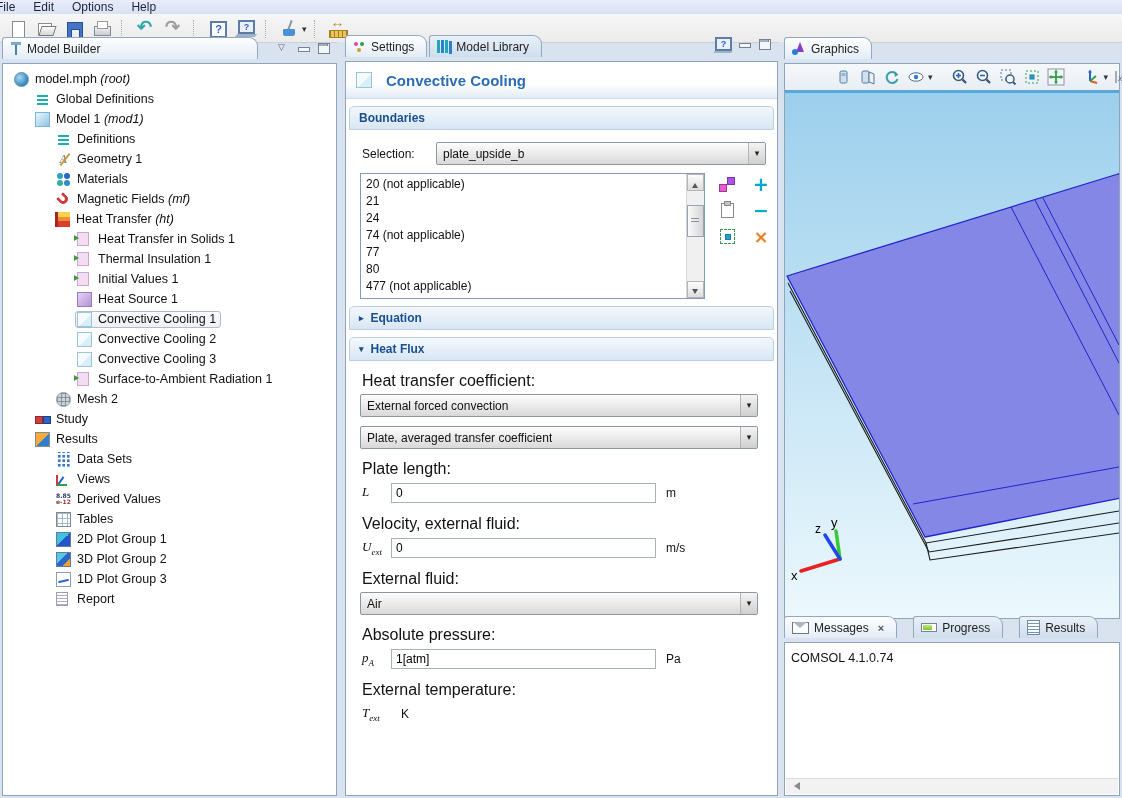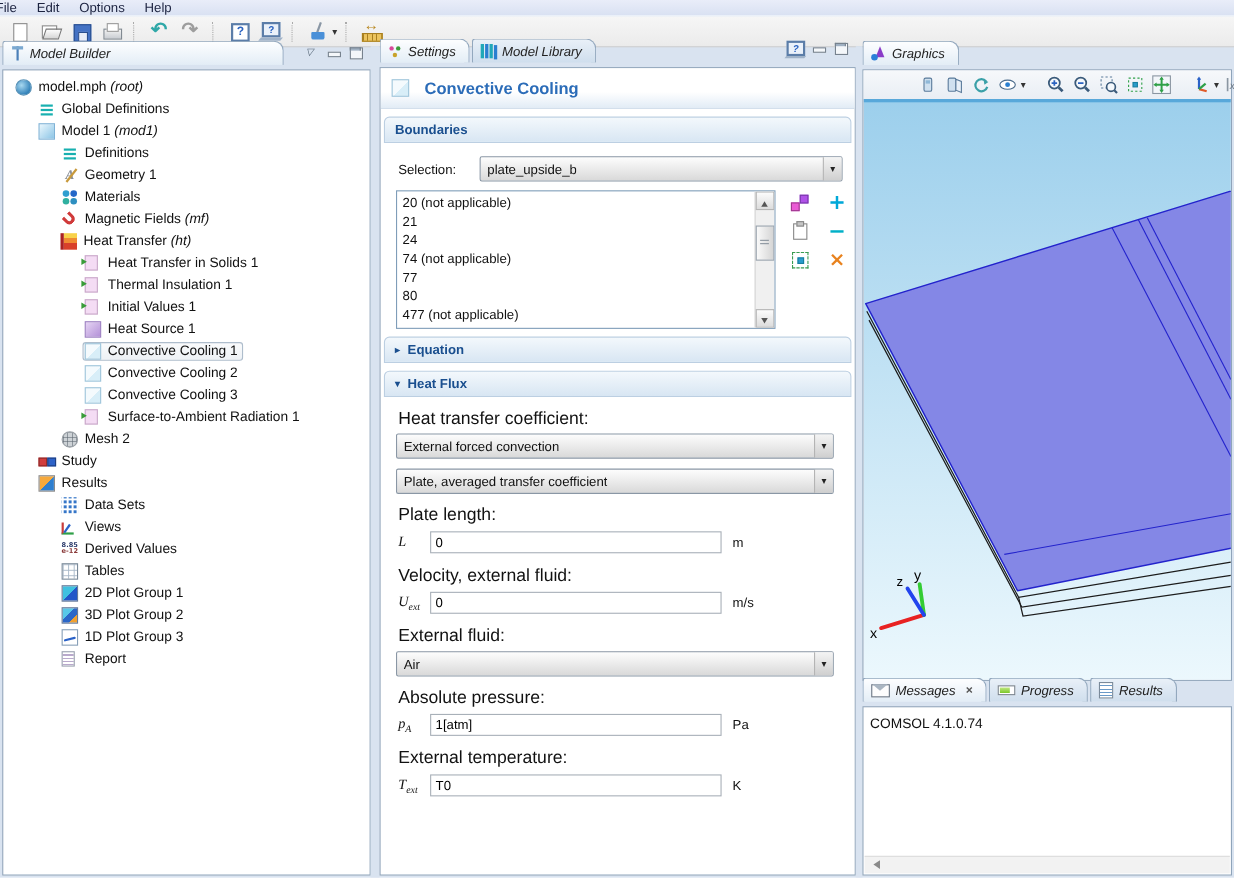--- a/index.html
+++ b/index.html
@@ -31,21 +31,21 @@
   .clear-all-icon::before{content:"";position:absolute;left:10px;top:2px;width:2px;height:10px;background:#8a97a5;transform:rotate(20deg);}
   .clear-all-icon::after{content:"";position:absolute;left:4px;top:11px;width:12px;height:7px;background:#4a90d8;border-radius:1px 1px 2px 2px;}
   .measure-icon::before{content:"↔";position:absolute;left:3px;top:-4px;color:#b8871f;font-size:14px;font-weight:bold;}
   .measure-icon::after{content:"";position:absolute;left:1px;top:12px;width:17px;height:6px;background:#ecc45e;border:1px solid #a87f1f;
     background-image:repeating-linear-gradient(90deg,#a87f1f 0 1px,transparent 1px 4px);}
   .tsep{width:5px;height:18px;border-left:1px dotted #aaa;margin:0 5px;}
   .tcaret{font-size:9px;color:#333;margin:0 2px 0 -2px;}
 
   
   .panel{position:absolute;}
-  .phead{position:absolute;left:0;top:0;right:0;height:17px;display:flex;align-items:flex-end;font-style:italic;}
+  .phead{position:absolute;left:0;top:0;right:0;height:17px;display:flex;align-items:flex-end;}
   .ptab{height:21px;display:flex;align-items:center;gap:5px;padding:0 12px 0 7px;font-size:12px;color:#222;
     border:1px solid #93a8be;border-bottom:none;border-radius:3px 9px 0 0;background:linear-gradient(#e9f0f8,#cfdeed);cursor:default;white-space:nowrap;}
   .ptab.active{background:linear-gradient(#fdfeff,#e3edf6);}
   .pbody{position:absolute;left:0;top:21px;right:0;bottom:0;background:#fff;border:1px solid #8fa4ba;}
   .pbtns{margin-left:auto;display:flex;align-items:center;gap:6px;padding:0 6px 4px 0;}
   .pbtn{width:14px;height:12px;position:relative;display:inline-block;}
   .ic-ddown::before{content:"▽";position:absolute;left:1px;top:-1px;font-size:9px;color:#5a6a7a;}
   .ic-min::before{content:"";position:absolute;left:1px;top:4px;width:10px;height:3px;border:1px solid #77828e;background:#f4f7fa;}
   .ic-max::before{content:"";position:absolute;left:1px;top:0;width:10px;height:9px;border:1px solid #77828e;background:#f4f7fa;}
   .ic-max::after{content:"";position:absolute;left:1px;top:0;width:10px;height:3px;background:#9fb0c2;border:1px solid #77828e;border-bottom:none;box-sizing:border-box;}
@@ -170,21 +170,21 @@
   .tab-icon-graphics::after{content:"";position:absolute;left:0;top:7px;width:6px;height:6px;border-radius:50%;background:#2a7fd8;}
   .gbody{position:absolute;left:0;top:21px;right:0;bottom:0;background:#eef2f7;border:1px solid #8fa4ba;}
   .gtoolbar{position:absolute;left:0;top:0;right:0;height:26px;display:flex;align-items:center;padding-left:50px;gap:6px;background:linear-gradient(#f6f8fb,#e9eef4);}
   .gtb{width:20px;height:20px;display:flex;align-items:center;justify-content:center;}
   .gsep{width:1px;height:17px;background:#b8c2cc;margin:0 3px;}
   .gcaret{font-size:9px;color:#333;margin-left:-3px;}
   .canvas-wrap{position:absolute;left:0;top:26px;right:0;bottom:0;overflow:hidden;}
 
   
   .ms-panel{left:784px;top:621px;right:2px;bottom:2px;}
-  .ms-tabs{display:flex;align-items:flex-end;gap:2px;}
+  .ms-tabs{display:flex;align-items:flex-end;gap:16px;}
   .ic-envelope{width:15px;height:10px;border:1px solid #6a7684;background:#fdfdfd;position:relative;}
   .ic-envelope::before{content:"";position:absolute;left:0;top:-1px;border-left:7.5px solid transparent;border-right:7.5px solid transparent;border-top:6px solid #aab6c2;}
   .ic-progress{width:14px;height:7px;border:1px solid #7a848e;background:#fff;position:relative;}
   .ic-progress::before{content:"";position:absolute;left:1px;top:1px;width:9px;height:5px;background:linear-gradient(#bfe680,#7ac828);}
   .ic-reslist{width:11px;height:13px;border:1px solid #7a8a9a;background:#fff;position:relative;
     background-image:repeating-linear-gradient(180deg,transparent 0 2px,#6a9ac8 2px 3px);}
   .tabclose{font-size:11px;color:#555;margin-left:4px;font-weight:bold;}
   .ms-content{position:absolute;left:0;top:21px;right:0;bottom:0;background:#fff;border:1px solid #8fa4ba;}
   .ms-text{padding:8px 0 0 6px;font-size:12.5px;}
   .hscroll{position:absolute;left:1px;right:1px;bottom:1px;height:15px;background:#f2f2f2;border-top:1px solid #dcdcdc;display:flex;align-items:center;}
@@ -511,21 +511,20 @@
       <div class="flabel">Absolute pressure:</div>
       <div class="frow">
         <span class="sym"><i>p</i><sub>A</sub></span>
         <input class="tin" value="1[atm]" style="">
         <span class="unit">Pa</span>
       </div>
 
       <div class="flabel">External temperature:</div>
       <div class="frow">
         <span class="sym"><i>T</i><sub>ext</sub></span>
-        <input class="tin" value="T0" style="">
         <span class="unit">K</span>
       </div>
     </div>
   </div>
 
   <div class="sash sash2"></div>
 
   <div class="panel gx-panel">
     <div class="phead">
       <div class="ptab active">

